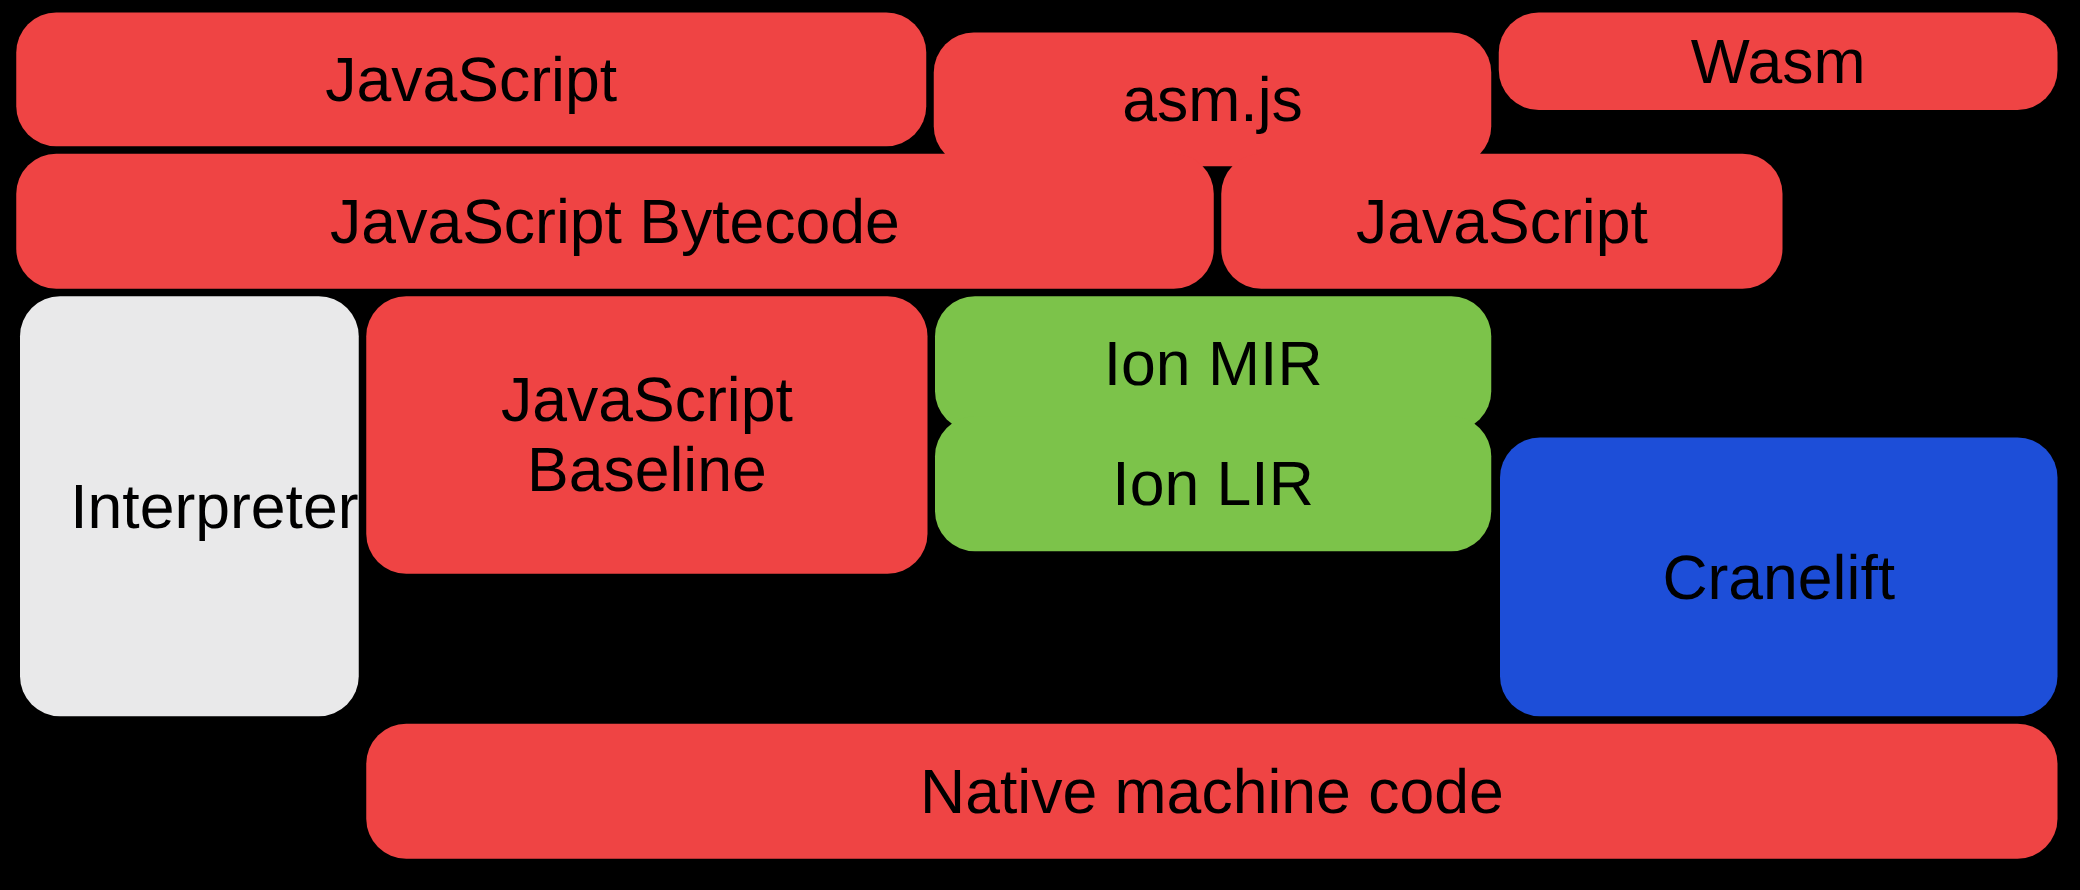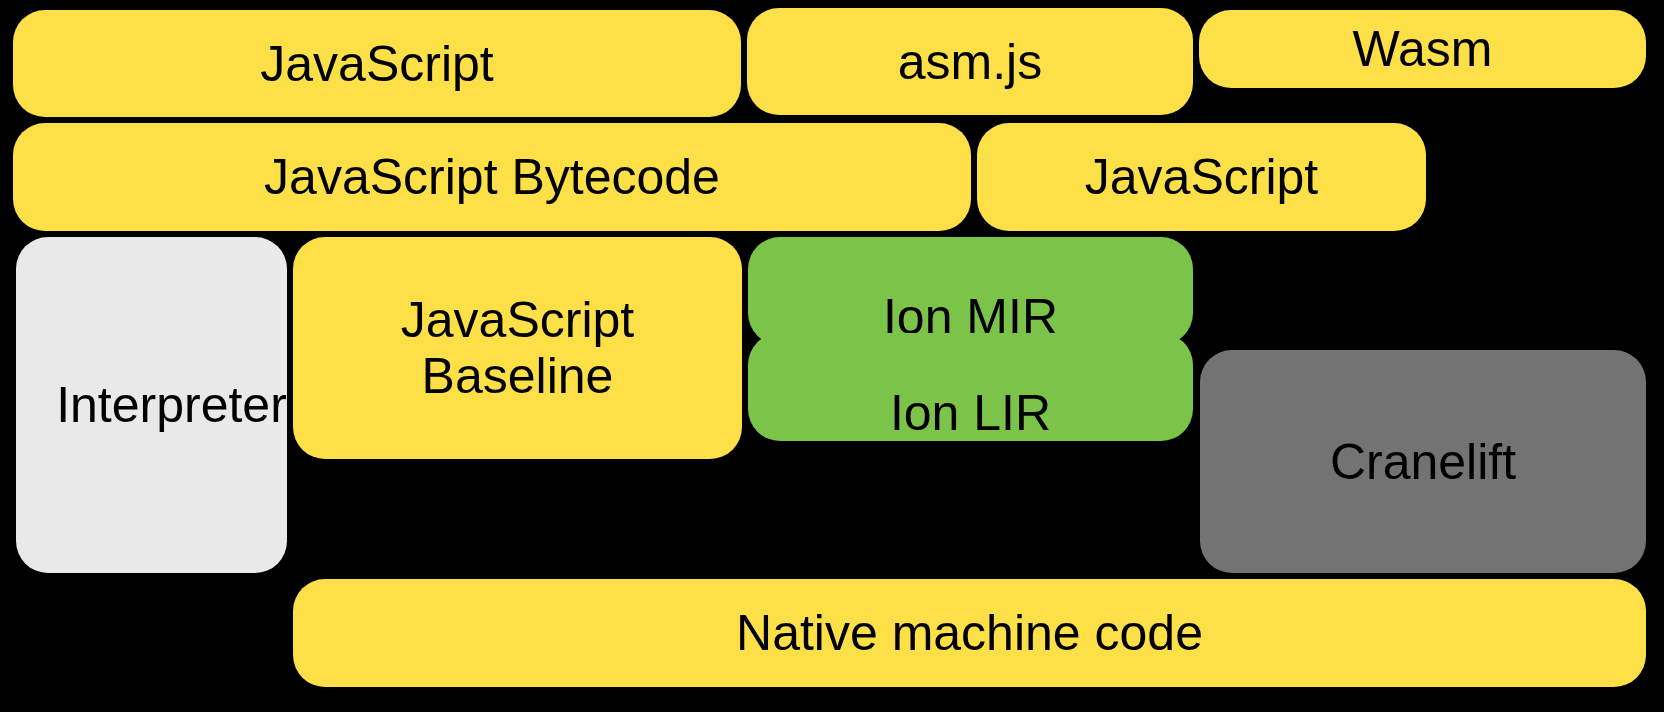--- a/index.html
+++ b/index.html
@@ -20,28 +20,28 @@
     border-radius: 32px;
     display: flex;
     align-items: center;
     justify-content: center;
     text-align: center;
     color: #000000;
     font-size: 50px;
     line-height: 56px;
     box-sizing: border-box;
   }
-  .white { background: #fde047; justify-content: center; }
+  .white { background: #ef4444; justify-content: center; }
   .gray  { background: #e9e9ea; }
-  .green { background: #7cc34a; align-items: flex-end; }
-  .pink  { background: #737373; }
+  .green { background: #7cc34a; }
+  .pink  { background: #1d4ed8; }
 
   
   #b-javascript          { left: 13px;   top: 10px;  width: 728px;  height: 107px; }
-  #b-asmjs               { left: 747px;  top: 8px;  width: 446px;  height: 107px; }
+  #b-asmjs               { left: 747px;  top: 26px;  width: 446px;  height: 107px; }
   #b-wasm                { left: 1199px; top: 10px;  width: 447px;  height: 78px; }
   
   #b-javascript-bytecode { left: 13px;   top: 123px; width: 958px;  height: 108px; }
   #b-baldrmonkey         { left: 977px;  top: 123px; width: 449px;  height: 108px; }
   
   #b-interpreter         { left: 16px;   top: 237px; width: 271px;  height: 336px; padding-left: 40px; }
   #b-javascript-baseline { left: 293px;  top: 237px; width: 449px;  height: 222px; }
   #b-ion-mir             { left: 748px;  top: 237px; width: 445px;  height: 108px; }
   #b-ion-lir             { left: 748px;  top: 333px; width: 445px;  height: 108px; }
   #b-cranelift           { left: 1200px; top: 350px; width: 446px;  height: 223px; }

